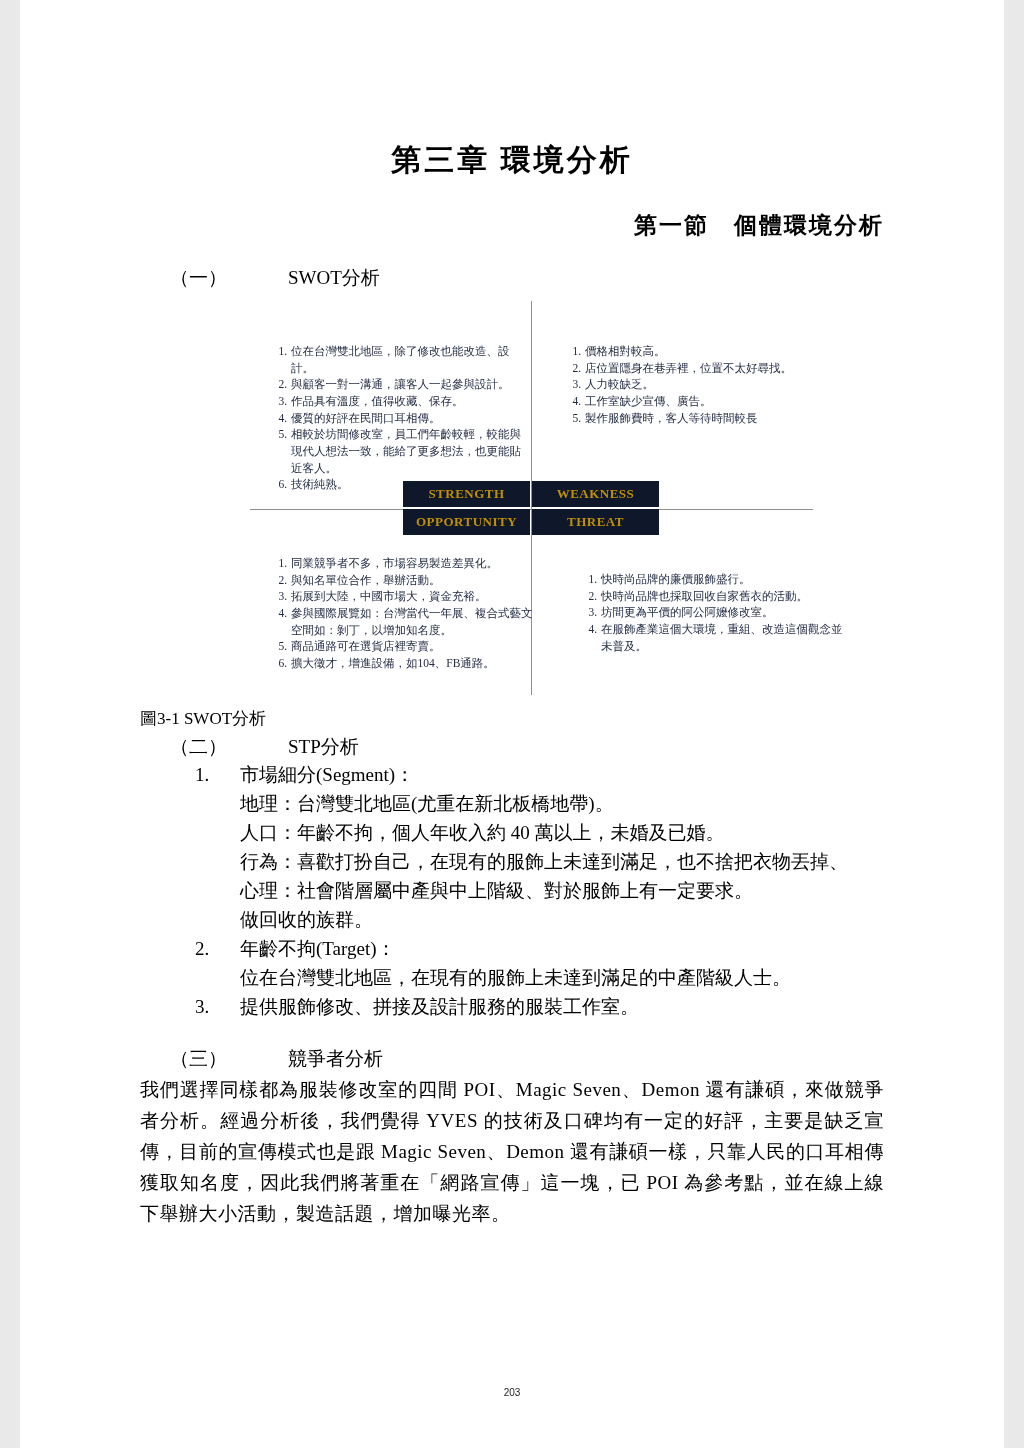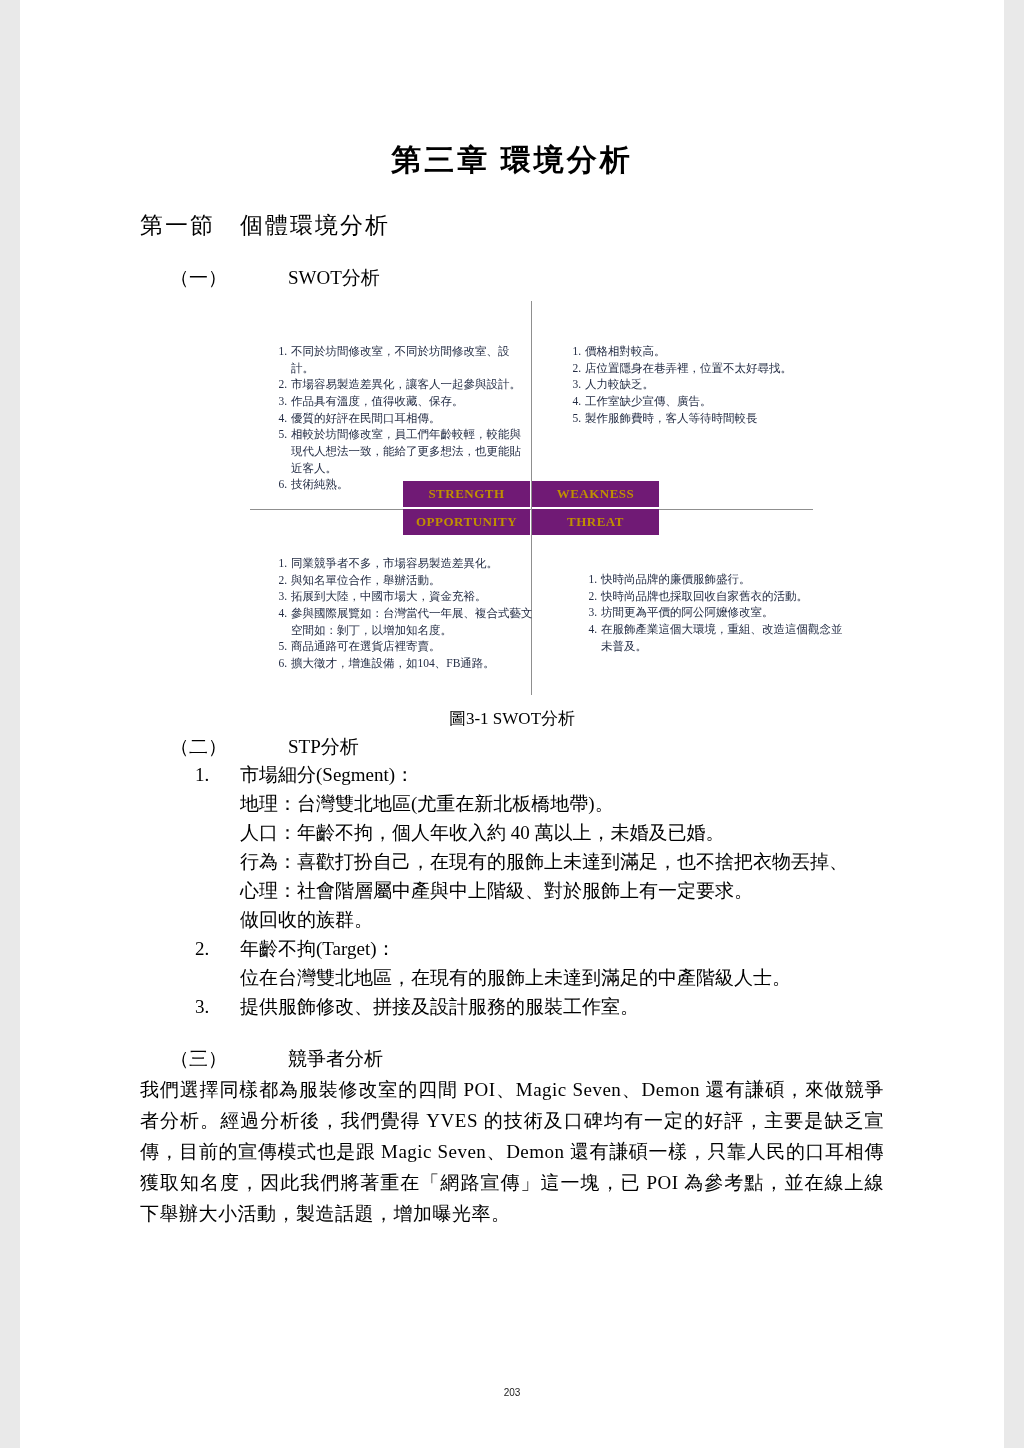--- a/index.html
+++ b/index.html
@@ -17,23 +17,23 @@
   }
   .chapter-title {
     text-align: center;
     font-size: 30px;
     font-weight: bold;
     letter-spacing: 3px;
     line-height: 36px;
   }
   .section-title {
     margin-top: 34px;
-    text-align: left;
+    text-align: right;
     font-size: 23px;
-    font-weight: normal;
+    font-weight: bold;
     letter-spacing: 2px;
     line-height: 28px;
   }
   .subsection-heading {
     margin-top: 24px;
     margin-left: 30px;
     font-size: 19px;
     line-height: 27px;
     display: flex;
   }
@@ -77,32 +77,31 @@
   .threats       { left: 564px; top: 272px; width: 262px; }
   .center-boxes {
     position: absolute;
     left: 383px; top: 182px;
     display: grid;
     grid-template-columns: 127px 127px;
     grid-template-rows: 26px 26px;
     gap: 2px;
   }
   .qbox {
-    background: #701a75;
+    background: #0f172a;
     color: #BF9000;
     font-weight: bold;
     font-size: 13px;
     letter-spacing: 0.5px;
     display: flex;
     align-items: center;
     justify-content: center;
   }
   .figure-caption {
     margin-top: 8px;
-    text-align: center;
     font-size: 17px;
     line-height: 24px;
   }
 
   
   .stp-heading { margin-top: 2px; }
   .stp-item {
     display: flex;
     margin-left: 55px;
     font-size: 19px;
@@ -143,22 +142,22 @@
   <div class="subsection-heading">
     <span class="sub-label">（一）</span>
     <span class="sub-title">SWOT分析</span>
   </div>
 
   <div class="swot-diagram">
     <div class="vline"></div>
     <div class="hline"></div>
 
     <ol class="quad-list strengths">
-      <li>不同於坊間修改室，不同於坊間修改室、設計。</li>
-      <li>市場容易製造差異化，讓客人一起參與設計。</li>
+      <li>位在台灣雙北地區，除了修改也能改造、設計。</li>
+      <li>與顧客一對一溝通，讓客人一起參與設計。</li>
       <li>作品具有溫度，值得收藏、保存。</li>
       <li>優質的好評在民間口耳相傳。</li>
       <li>相較於坊間修改室，員工們年齡較輕，較能與現代人想法一致，能給了更多想法，也更能貼近客人。</li>
       <li>技術純熟。</li>
     </ol>
 
     <ol class="quad-list weaknesses">
       <li>價格相對較高。</li>
       <li>店位置隱身在巷弄裡，位置不太好尋找。</li>
       <li>人力較缺乏。</li>

